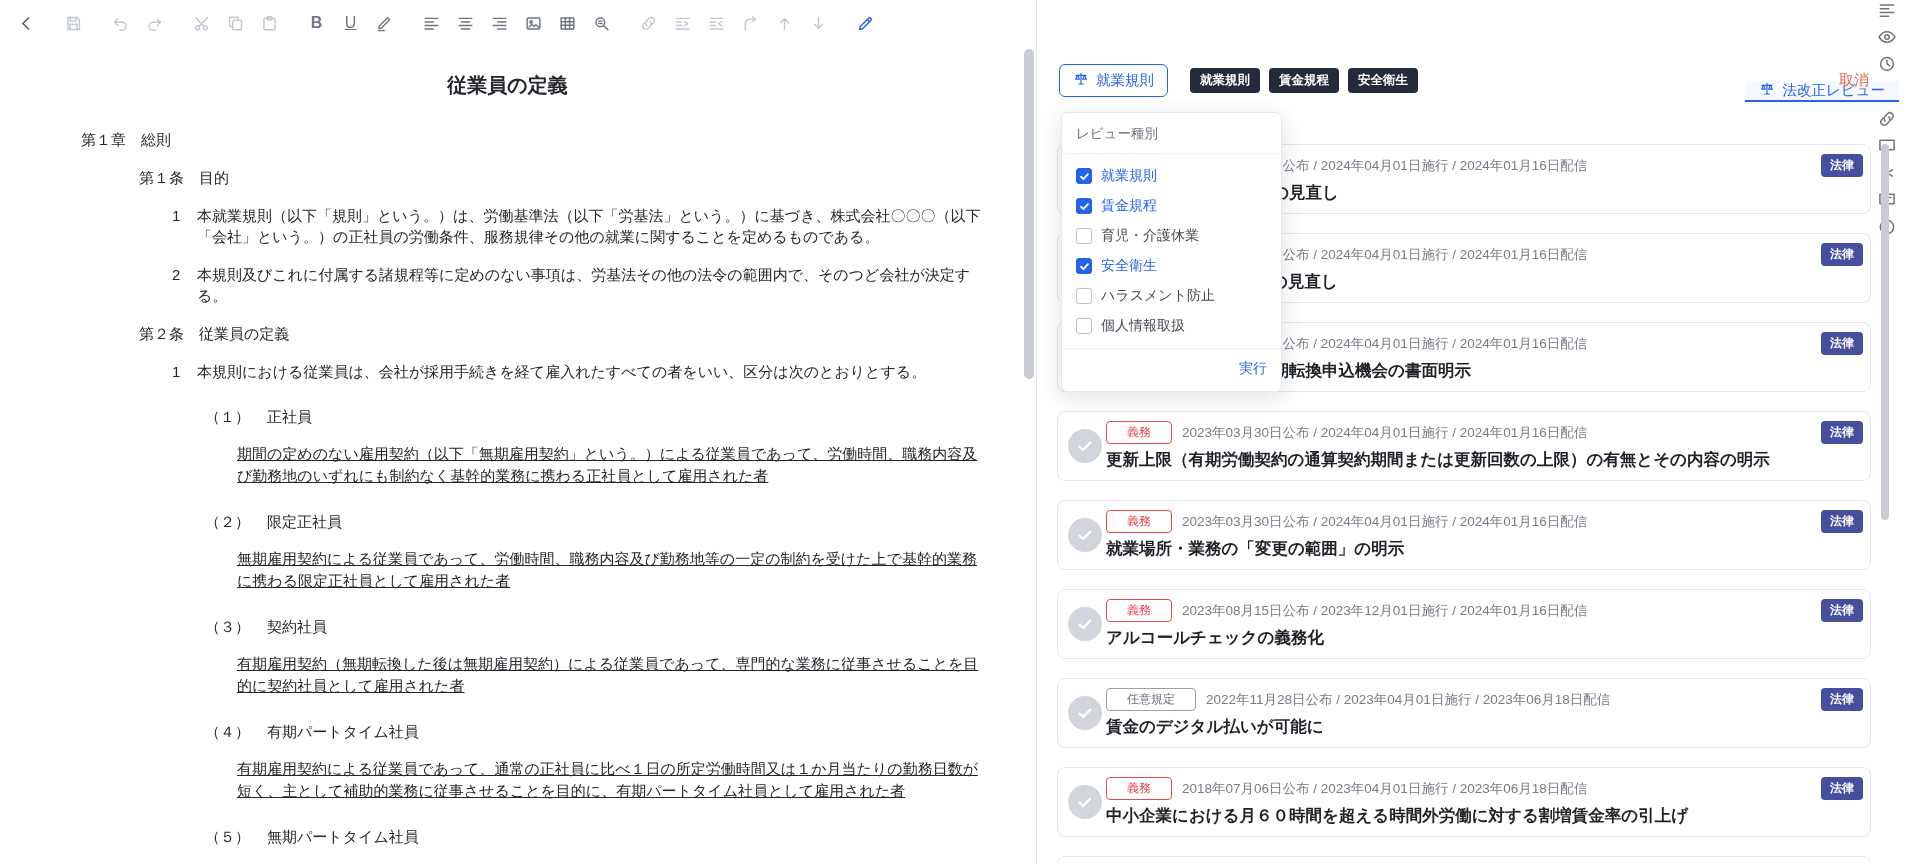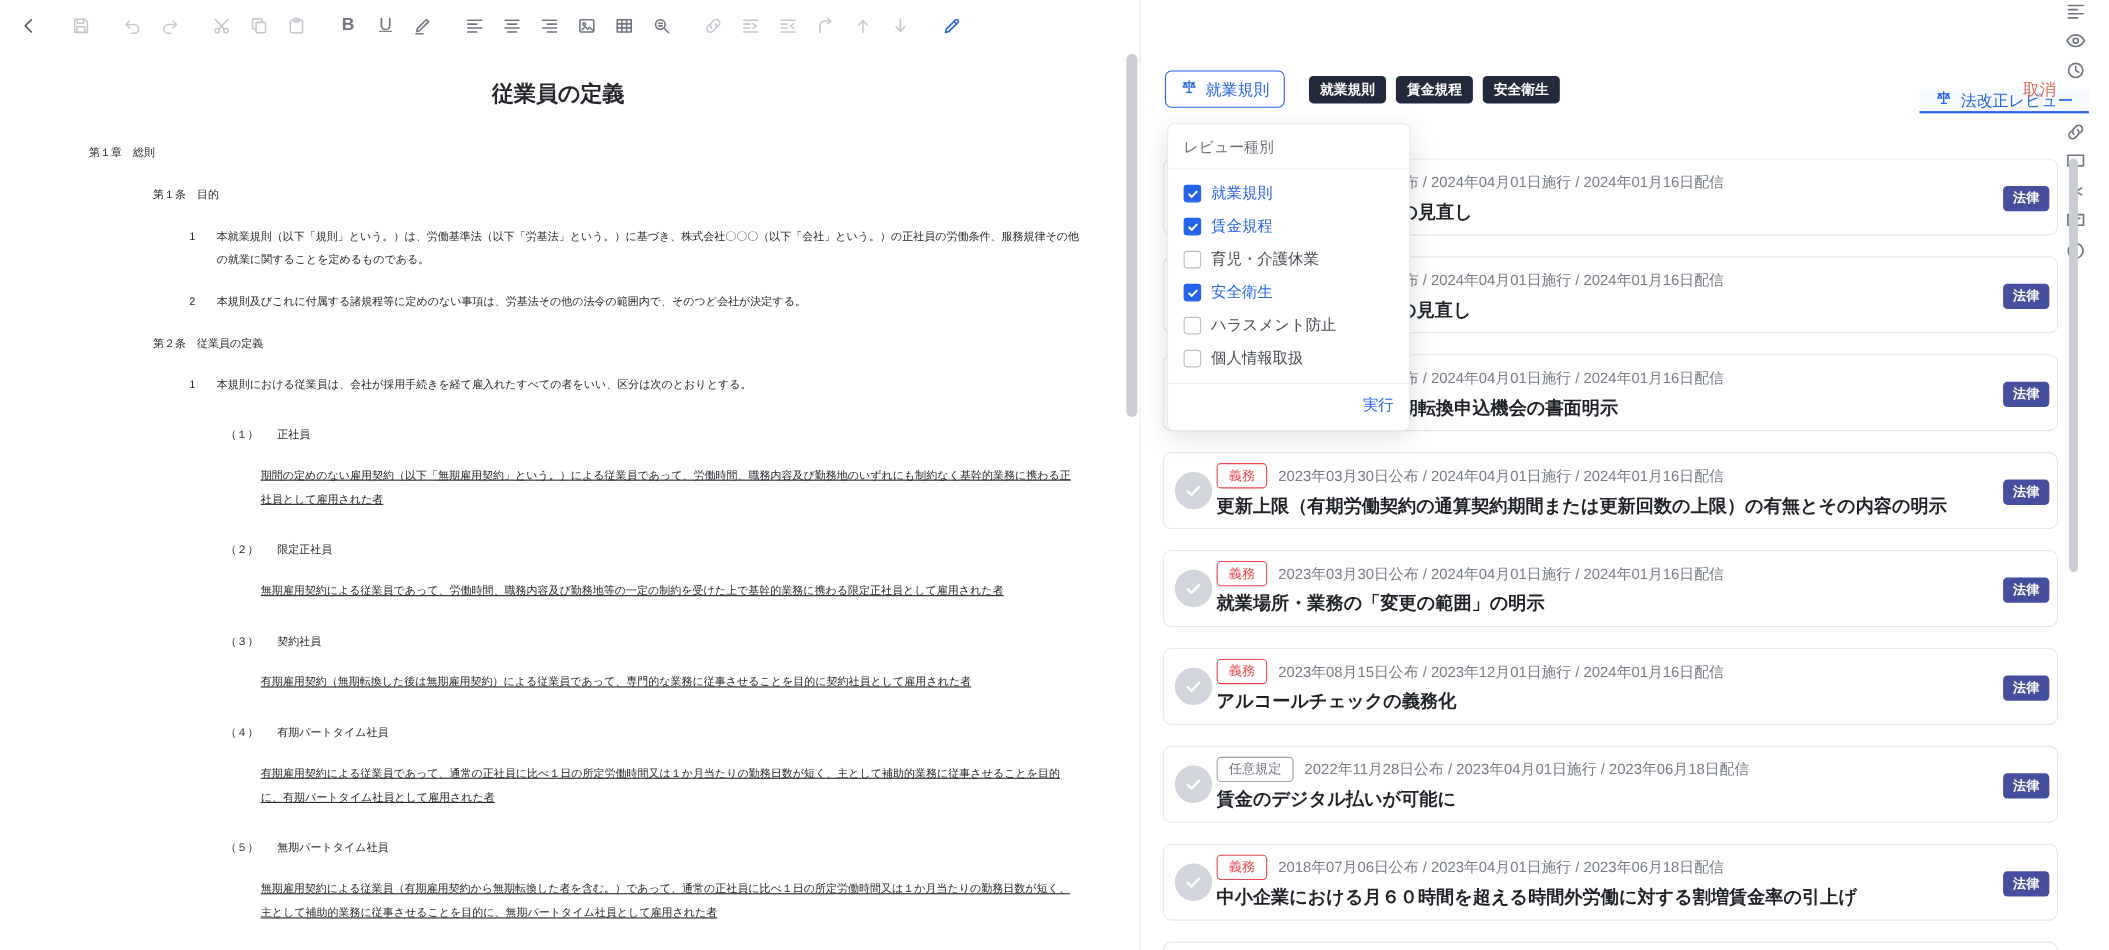--- a/index.html
+++ b/index.html
@@ -12,21 +12,21 @@
   .editor-toolbar{height:46px;display:flex;align-items:center;padding:0 10px;}
   .tb-group{display:flex;align-items:center;gap:1px;margin-right:14px;}
   .tb-btn{width:33px;height:33px;border:0;background:transparent;border-radius:6px;display:flex;align-items:center;justify-content:center;color:var(--icon,#70767f);cursor:pointer;padding:0;font-family:inherit;}
   .tb-btn.disabled{color:var(--icon-disabled,#c3c8cf);}
   .tb-btn.active{color:var(--accent,#2563eb);}
   .tb-btn.strong{color:#50555c;}
   .tb-btn .glyph{font-size:16px;line-height:1;}
   .doc-area{position:absolute;top:46px;left:0;right:14px;bottom:0;overflow:hidden;cursor:text;}
   .doc{padding:18px 40px 0 81px;}
   .doc-title{font-size:20px;font-weight:700;text-align:center;margin:8px 48px 30px 0;}
-  .blk{font-size:10px;line-height:21px;margin-top:17px;}
+  .blk{font-size:15px;line-height:21px;margin-top:17px;}
   .blk-article{margin-left:58px;}
   .blk-numbered{margin-left:89px;position:relative;padding-left:27px;}
   .blk-numbered .blk-num{position:absolute;left:2px;}
   .blk-item{margin-left:124px;margin-top:24px;display:flex;gap:17px;}
   .blk-detail{margin-left:156px;margin-top:16px;line-height:22px;text-decoration:underline;}
 
   .scrollbar{position:absolute;}
   .scrollbar .thumb{position:absolute;width:100%;border-radius:5px;background:var(--scroll-thumb,#c9ccd2);}
   .doc-scrollbar{top:46px;right:2px;width:10px;bottom:0;}
   .doc-scrollbar .thumb{top:3px;height:330px;}
@@ -40,25 +40,25 @@
   .review-btn{display:flex;align-items:center;gap:7px;border:1px solid var(--accent,#2563eb);color:var(--accent,#2563eb);background:#fff;border-radius:6px;padding:6px 13px;font-size:14.5px;cursor:pointer;font-family:inherit;}
   .tags{display:flex;gap:9px;margin-left:22px;}
   .tag{background:var(--tag-pill,#232a3b);color:#fff;font-size:12.5px;font-weight:700;padding:4px 10px;border-radius:4px;}
   .spacer{flex:1;}
   .cancel{color:var(--cancel,#e0674f);font-size:15px;cursor:pointer;}
 
   .review-list{position:absolute;top:144px;left:20px;right:46px;bottom:0;display:flex;flex-direction:column;gap:19px;overflow:hidden;}
   .card{position:relative;min-height:61px;border:1px solid var(--border,#e4e6ea);border-radius:8px;background:#fff;padding:9px 90px 9px 48px;flex:none;}
   .check-circle{position:absolute;left:10px;top:50%;transform:translateY(-50%);width:34px;height:34px;border-radius:50%;background:var(--check-circle,#d2d5db);color:#fff;display:flex;align-items:center;justify-content:center;}
   .card-meta{display:flex;align-items:center;gap:10px;font-size:13.5px;color:var(--date-text,#767c85);white-space:nowrap;}
-  .badge{font-size:12px;padding:2px 10px;border-radius:4px;border:1px solid;background:#fff;flex:none;}
+  .badge{font-size:12px;padding:2px 20px;border-radius:4px;border:1px solid;background:#fff;flex:none;}
   .badge.required{color:var(--required,#e5484d);border-color:var(--required,#e5484d);}
   .badge.optional{color:#6c727c;border-color:#9aa0aa;}
   .card-title{margin-top:5px;font-size:16.5px;font-weight:700;color:#1e2227;white-space:nowrap;overflow:hidden;}
-  .law-badge{position:absolute;top:24px;right:7px;background:var(--law-badge,#454f9e);color:#fff;font-size:12px;font-weight:700;padding:3px 9px;border-radius:4px;}
+  .law-badge{position:absolute;top:9px;right:7px;background:var(--law-badge,#454f9e);color:#fff;font-size:12px;font-weight:700;padding:3px 9px;border-radius:4px;}
 
   .dropdown{position:absolute;left:24px;top:112px;width:221px;background:#fff;border:1px solid #e6e8ec;border-radius:6px;box-shadow:0 6px 24px rgba(30,40,60,.14);z-index:10;}
   .dd-title{padding:12px 14px 10px;font-size:13.5px;color:#6b7077;border-bottom:1px solid #edeff2;}
   .dd-options{padding:7px 0;}
   .dd-row{display:flex;align-items:center;gap:9px;padding:6px 14px;cursor:pointer;}
   .cbx{width:16px;height:16px;border-radius:3px;border:1.5px solid #b9bfc9;background:#fff;display:flex;align-items:center;justify-content:center;flex:none;}
   .cbx.on{background:var(--accent,#2563eb);border-color:var(--accent,#2563eb);}
   .dd-label{font-size:14px;color:#454a52;}
   .dd-label.on{color:var(--accent,#2563eb);}
   .dd-exec{border-top:1px solid #edeff2;padding:11px 14px 13px;color:var(--accent,#2563eb);font-size:14px;cursor:pointer;text-align:right;}

